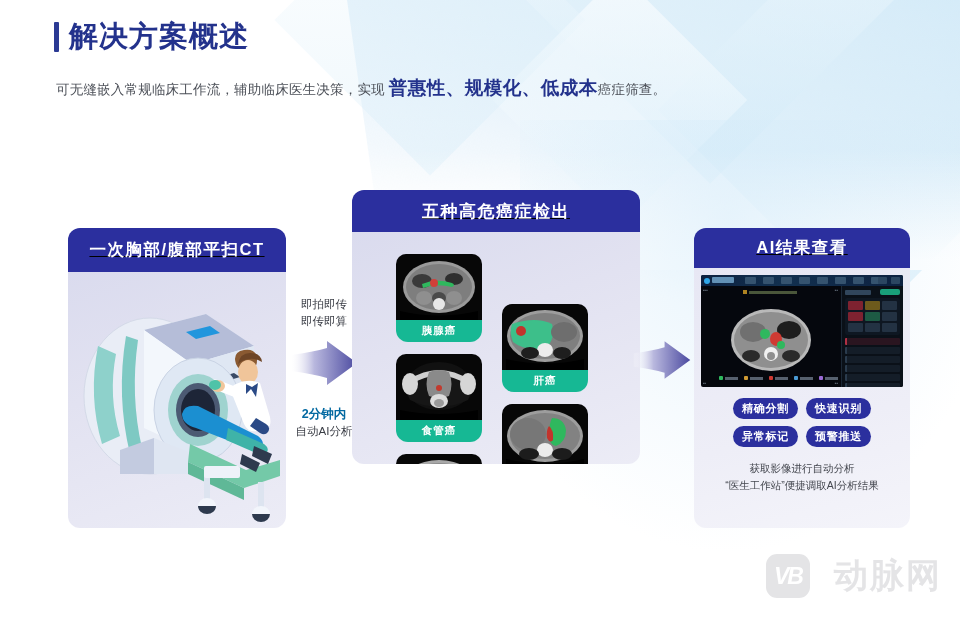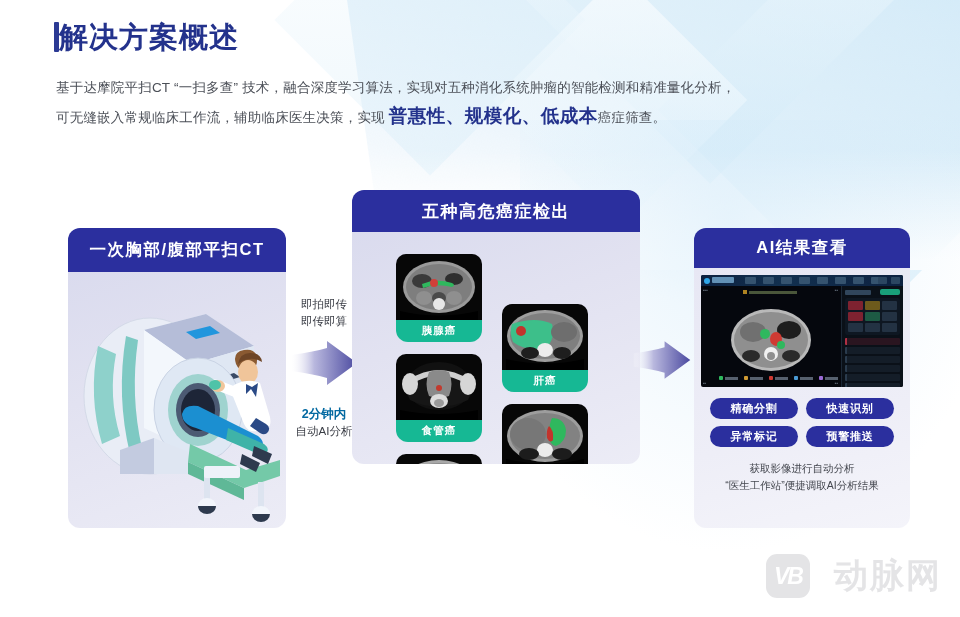--- a/index.html
+++ b/index.html
@@ -36,32 +36,32 @@
     position: absolute; left:0; right:0; top: 150px; height: 120px;
     background: linear-gradient(180deg, rgba(255,255,255,0) 0%, #ffffff 92%);
   }
   .bg-sheen {
     position: absolute; left: 520px; top: 120px; width: 520px; height: 480px;
     background: radial-gradient(ellipse at 40% 20%, rgba(214,236,250,0.55), rgba(255,255,255,0) 62%);
   }
 
   
   #header { position: absolute; left: 54px; top: 22px; z-index: 5; }
-  .title-row { display: flex; align-items: center; gap: 0; }
+  .title-row { display: flex; align-items: flex-start; gap: 10px; }
   .title-bar { width: 5px; height: 30px; background: #2b3a94; border-radius: 1px; }
   .title-text {
     font-size: 29px; font-weight: bold; color: #23328c;
     letter-spacing: 1px; line-height: 1;
   }
   #lede { position: absolute; left: 56px; top: 74px; z-index: 5; width: 700px; }
   .lede-line { font-size: 13.5px; color: #4b4f57; line-height: 28px; letter-spacing: .2px; }
   .hl { color: #23328c; font-weight: bold; font-size: 18.5px; letter-spacing: .5px; }
 
   
-  .panel { position: absolute; z-index: 5; border-radius: 9px; }
+  .panel { position: absolute; z-index: 5; border-radius: 9px; text-decoration: underline; }
   .panel-head {
     border-radius: 12px 12px 0 0;
     background: #2b2f9e;
     color: #fff; font-weight: bold; text-align: center;
     display: flex; align-items: center; justify-content: center;
     letter-spacing: 1.5px;
   }
   .panel-body {
     border-radius: 0 0 12px 12px;
     background: linear-gradient(160deg,#dadbee 0%, #e2e2f1 40%, #ececf6 100%);
@@ -140,21 +140,21 @@
   .ws-grid i { display:block; height:9px; border-radius:1px; background:#233243; }
   .ws-grid i.r { background:#7e2230; }
   .ws-grid i.g { background:#1d5a44; }
   .ws-grid i.y { background:#6d5a1c; }
   .ws-rows i { display:block; height:7px; margin-bottom:2px; background:#141d28; border-radius:1px; border-left:2px solid #2a3b4d;}
   .ws-rows i.act { background:#2a1520; border-left-color:#b03044; }
 
   .tags { position: absolute; left: 12px; top: 130px; width: 192px;
           display: flex; flex-wrap: wrap; gap: 7px 8px; justify-content: center; }
   .tag {
-    width: 88px; height: 21px; border-radius: 11px;
+    width: 65px; height: 21px; border-radius: 11px;
     background: #2b2f9e; color: #fff; font-size: 11px; font-weight: bold;
     display: flex; align-items: center; justify-content: center; letter-spacing: .8px;
   }
   .ai-notes { position: absolute; left: 0; right: 0; top: 192px; text-align: center; }
   .ai-notes div { font-size: 10.5px; color: #44474f; line-height: 17px; }
 
   
   #watermark {
     position: absolute; right: 18px; bottom: 18px; z-index: 6;
     display: flex; align-items: center; gap: 24px; opacity: .95;
@@ -181,21 +181,20 @@
 </div>
 
 <div id="header">
   <div class="title-row">
     <div class="title-bar"></div>
     <div class="title-text">解决方案概述</div>
   </div>
 </div>
 
 <div id="lede">
-  <div class="lede-line">基于达摩院平扫CT “一扫多查” 技术，融合深度学习算法，实现对五种消化系统肿瘤的智能检测和精准量化分析，</div>
   <div class="lede-line">
     <span>可无缝嵌入常规临床工作流，辅助临床医生决策，实现 </span><span class="hl">普惠性、规模化、低成本</span><span>癌症筛查。</span>
   </div>
 </div>
 
 <div class="panel" id="panel-ct">
   <div class="panel-head">一次胸部/腹部平扫CT</div>
   <div class="panel-body">
     <svg class="ct-art" width="238" height="250" viewBox="0 0 238 250">
 

